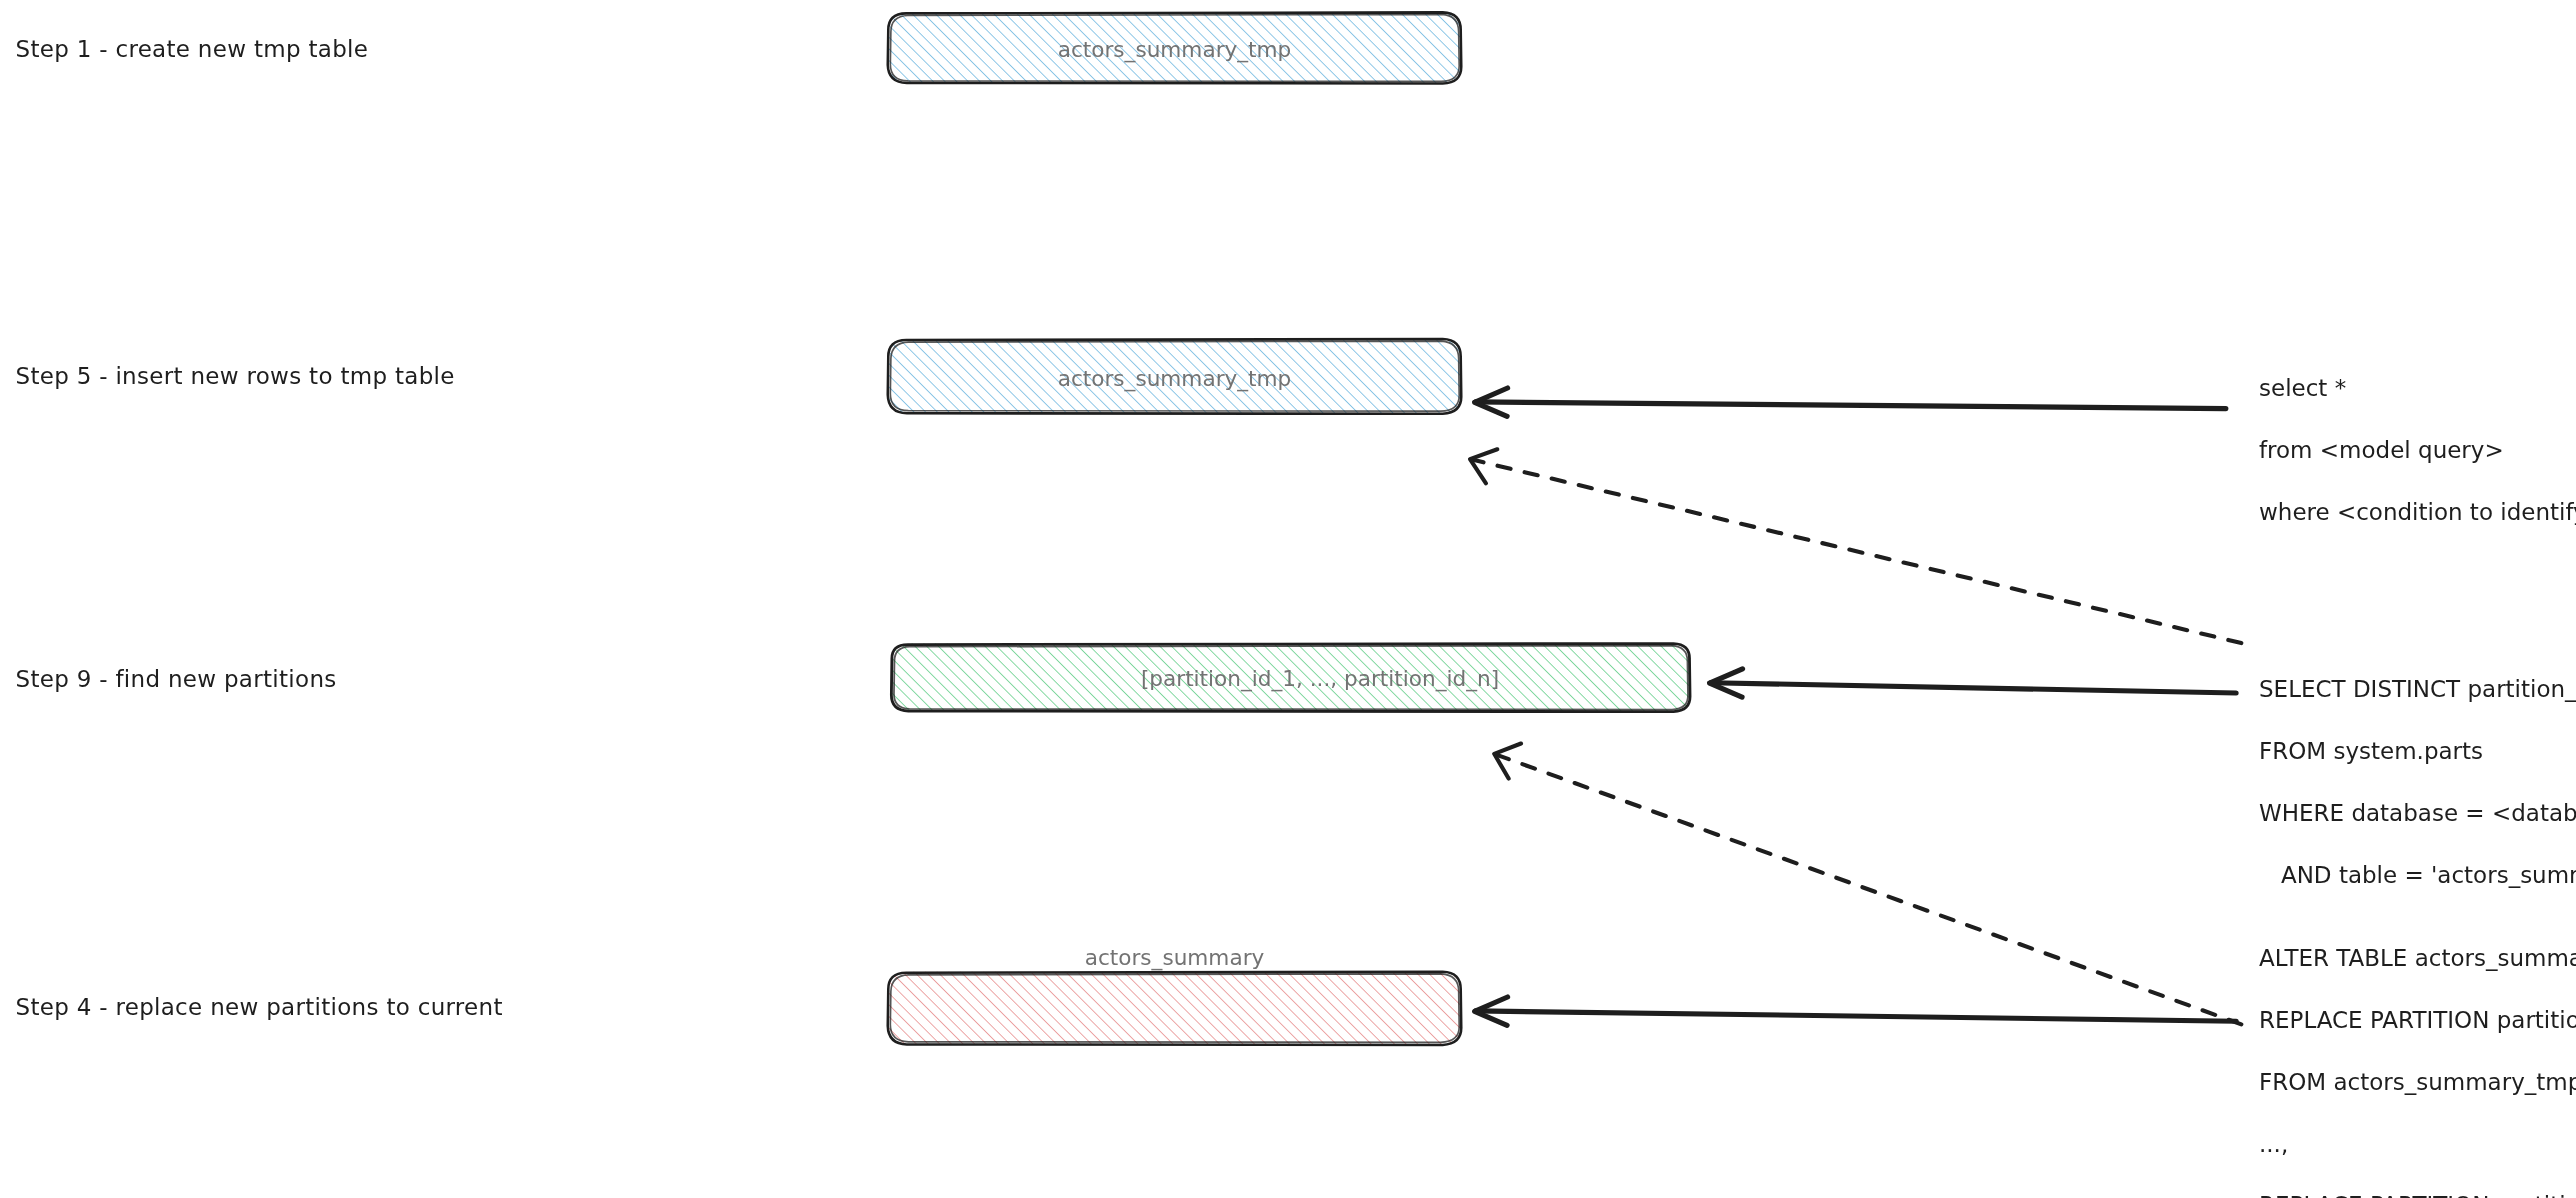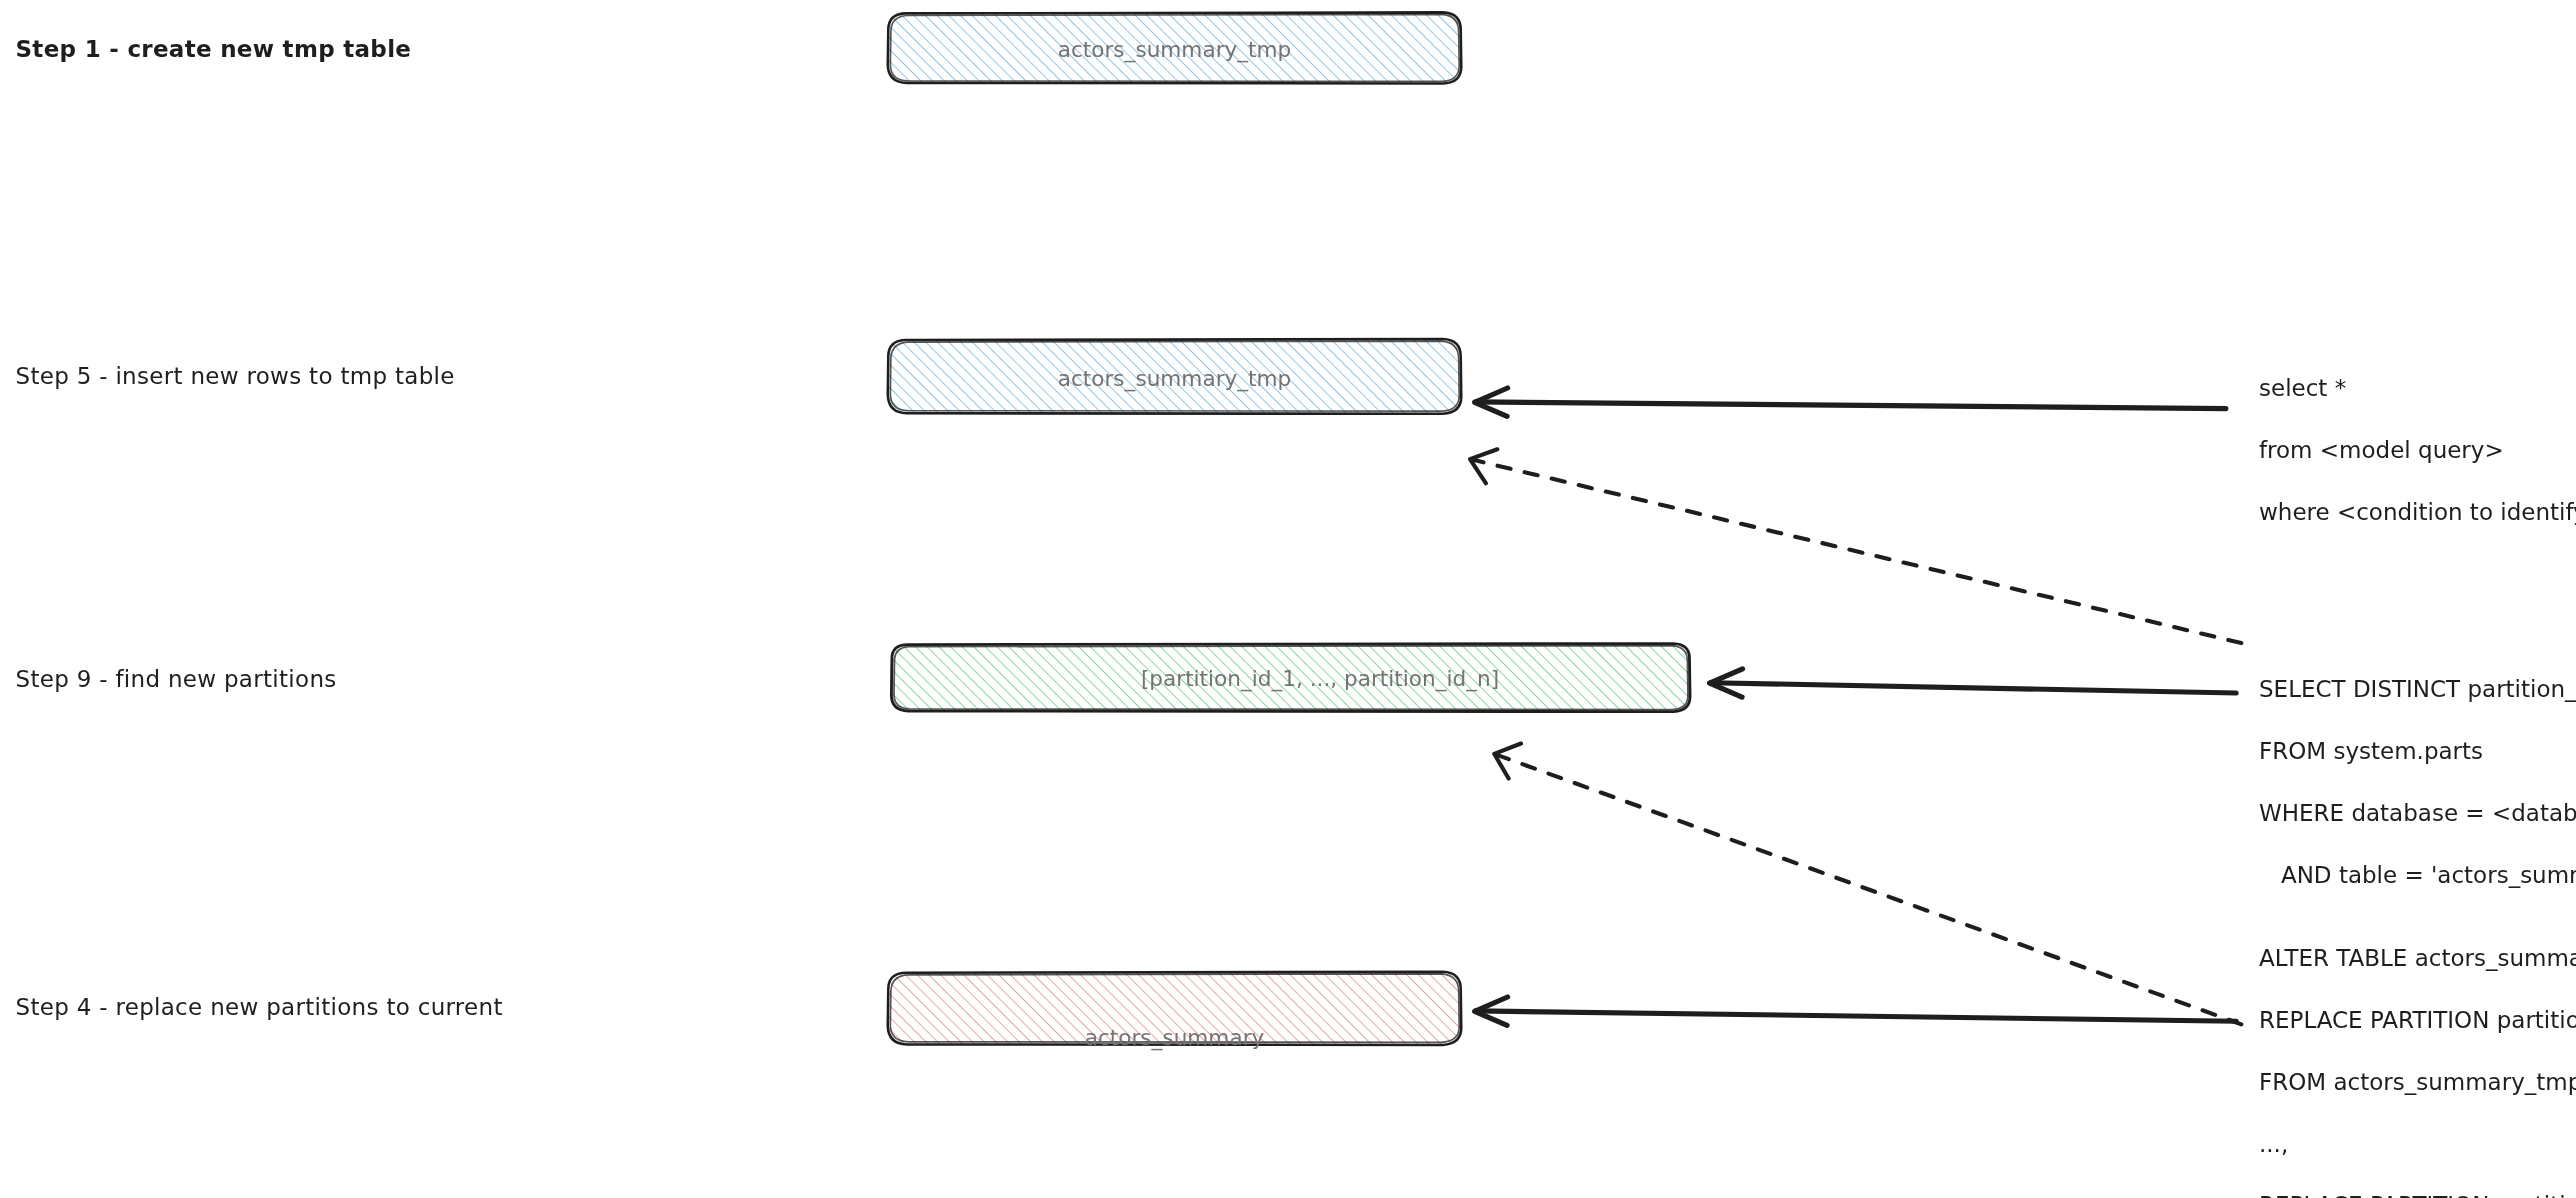--- a/index.html
+++ b/index.html
@@ -110,29 +110,29 @@
       <path d="M4350,1988 L2905,1465" fill="none" stroke="#1e1e1e" stroke-width="8" stroke-linecap="round" stroke-dasharray="26 28"></path>
       <path d="M2952,1443 L2900,1463 L2928,1511" fill="none" stroke="#1e1e1e" stroke-width="8" stroke-linecap="round" stroke-linejoin="round"></path>
     </g>
 
     <g>
       <path d="M4340,1982 L2864,1962" fill="none" stroke="#1e1e1e" stroke-width="10" stroke-linecap="round"></path>
       <path d="M2926,1935 L2862,1963 L2925,1990" fill="none" stroke="#1e1e1e" stroke-width="10" stroke-linecap="round" stroke-linejoin="round"></path>
     </g>
   </svg>
 
-  <div class="step-label" style="left:15.5px; top:36px;font-weight:bold;">Step 1 - create new tmp table</div>
+  <div class="step-label" style="left:15.5px; top:36px;">Step 1 - create new tmp table</div>
   <div class="step-label" style="left:15.5px; top:363px;">Step 5 - insert new rows to tmp table</div>
   <div class="step-label" style="left:15.5px; top:666px;">Step 9 - find new partitions</div>
   <div class="step-label" style="left:15.5px; top:994px;">Step 4 - replace new partitions to current</div>
 
   <div class="node-label" style="left:888px; top:37px; width:573px;">actors_summary_tmp</div>
   <div class="node-label" style="left:888px; top:366px; width:573px;">actors_summary_tmp</div>
   <div class="node-label" style="left:891px; top:666px; width:858px;">[partition_id_1, ..., partition_id_n]</div>
-  <div class="node-label" style="left:888px; top:1025px; width:573px;">actors_summary</div>
+  <div class="node-label" style="left:888px; top:945px; width:573px;">actors_summary</div>
 
   <div class="sql-block" style="left:2259px; top:337px;">
     <span class="sql-line">select *</span>
     <span class="sql-line">from &lt;model query&gt;</span>
     <span class="sql-line">where &lt;condition to identify new&gt;</span>
   </div>
 
   <div class="sql-block" style="left:2259px; top:638px;">
     <span class="sql-line">SELECT DISTINCT partition_id</span>
     <span class="sql-line">FROM system.parts</span>

